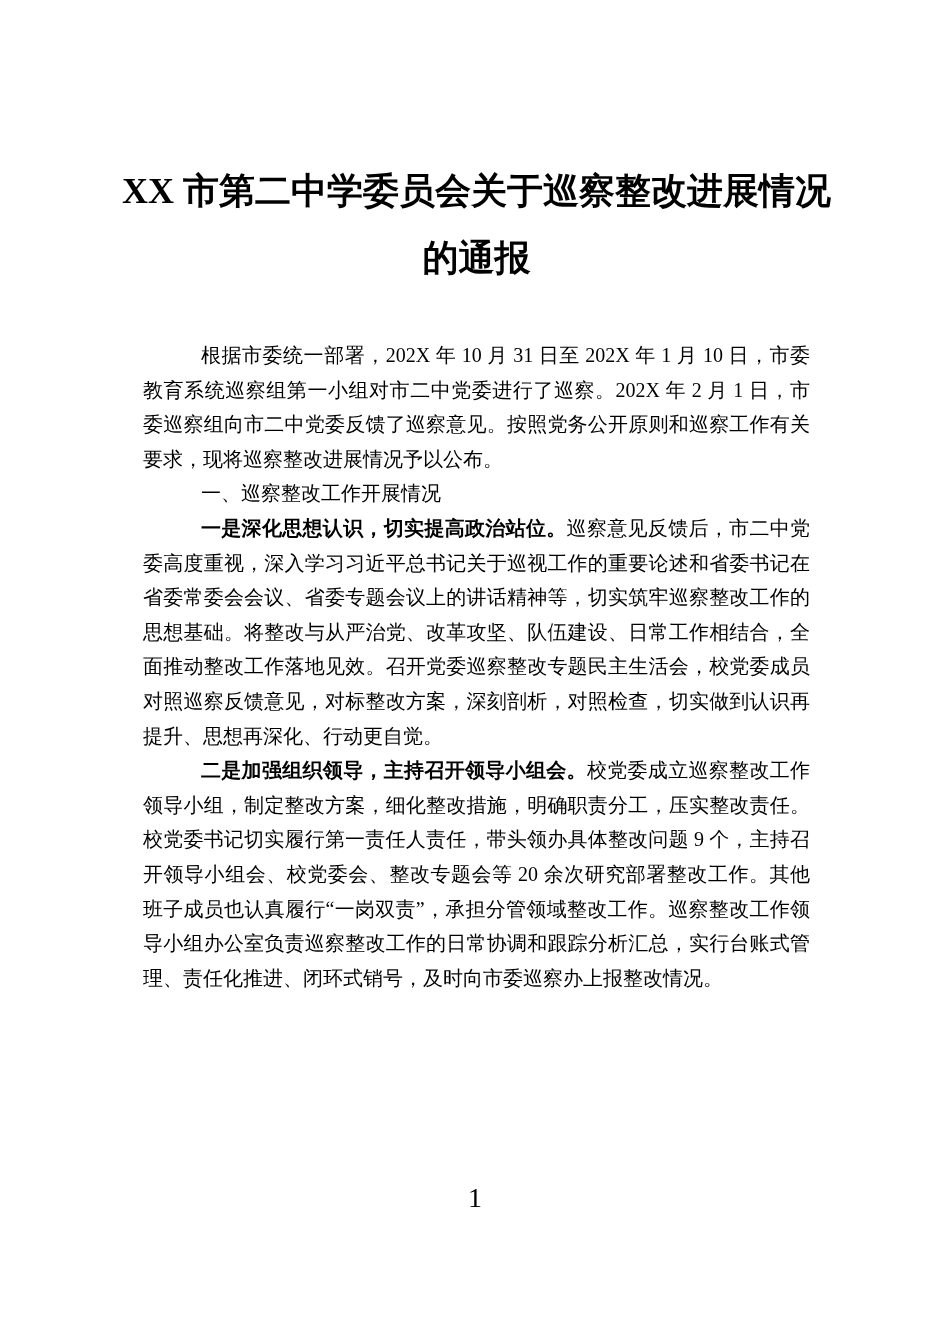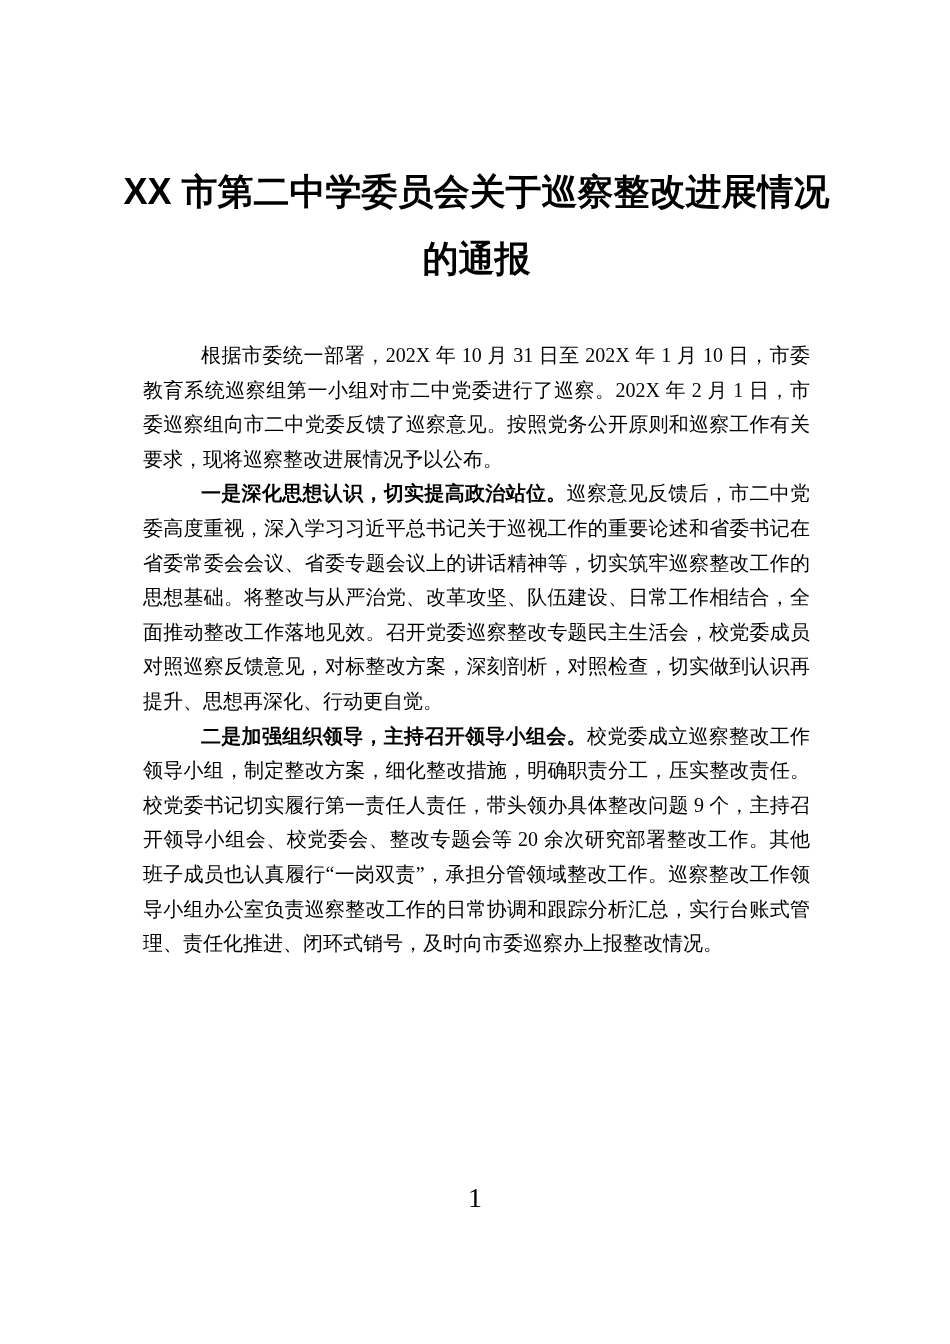--- a/index.html
+++ b/index.html
@@ -16,21 +16,21 @@
     overflow: hidden;
     font-family: "Liberation Serif", serif;
   }
   .doc-title {
     margin: 0 118px 0 121px;
     padding-top: 158px;
     font-size: 36px;
     line-height: 67px;
     font-weight: 700;
     text-align: center;
-    font-family: Liberation Sans, sans-serif;
+    font-family: Liberation Serif, serif;
   }
   .doc-body {
     margin: 46px 140px 0 143px;
     font-size: 20px;
     line-height: 34.6px;
     text-align: justify;
     font-family: "Liberation Serif", serif;
   }
   .para {
     margin: 0;
@@ -53,18 +53,19 @@
   }
 </style>
 </head>
 <body>
 
 <div class="page">
   <div class="doc-title">XX 市第二中学委员会关于巡察整改进展情况的通报</div>
 
   <div class="doc-body">
       <p class="para body"><span>根据市委统一部署，202X 年 10 月 31 日至 202X 年 1 月 10 日，市委教育系统巡察组第一小组对市二中党委进行了巡察。202X 年 2 月 1 日，市委巡察组向市二中党委反馈了巡察意见。按照党务公开原则和巡察工作有关要求，现将巡察整改进展情况予以公布。</span></p>
+      <p class="para heading"><span>一、巡察整改工作开展情况</span></p>
       <p class="para body"><strong class="lead">一是深化思想认识，切实提高政治站位。</strong><span>巡察意见反馈后，市二中党委高度重视，深入学习习近平总书记关于巡视工作的重要论述和省委书记在省委常委会会议、省委专题会议上的讲话精神等，切实筑牢巡察整改工作的思想基础。将整改与从严治党、改革攻坚、队伍建设、日常工作相结合，全面推动整改工作落地见效。召开党委巡察整改专题民主生活会，校党委成员对照巡察反馈意见，对标整改方案，深刻剖析，对照检查，切实做到认识再提升、思想再深化、行动更自觉。</span></p>
       <p class="para body"><strong class="lead">二是加强组织领导，主持召开领导小组会。</strong><span>校党委成立巡察整改工作领导小组，制定整改方案，细化整改措施，明确职责分工，压实整改责任。校党委书记切实履行第一责任人责任，带头领办具体整改问题 9 个，主持召开领导小组会、校党委会、整改专题会等 20 余次研究部署整改工作。其他班子成员也认真履行“一岗双责”，承担分管领域整改工作。巡察整改工作领导小组办公室负责巡察整改工作的日常协调和跟踪分析汇总，实行台账式管理、责任化推进、闭环式销号，及时向市委巡察办上报整改情况。</span></p>
     </div>
 
   <div class="page-number">1</div>
 </div>
 
 </body></html>

